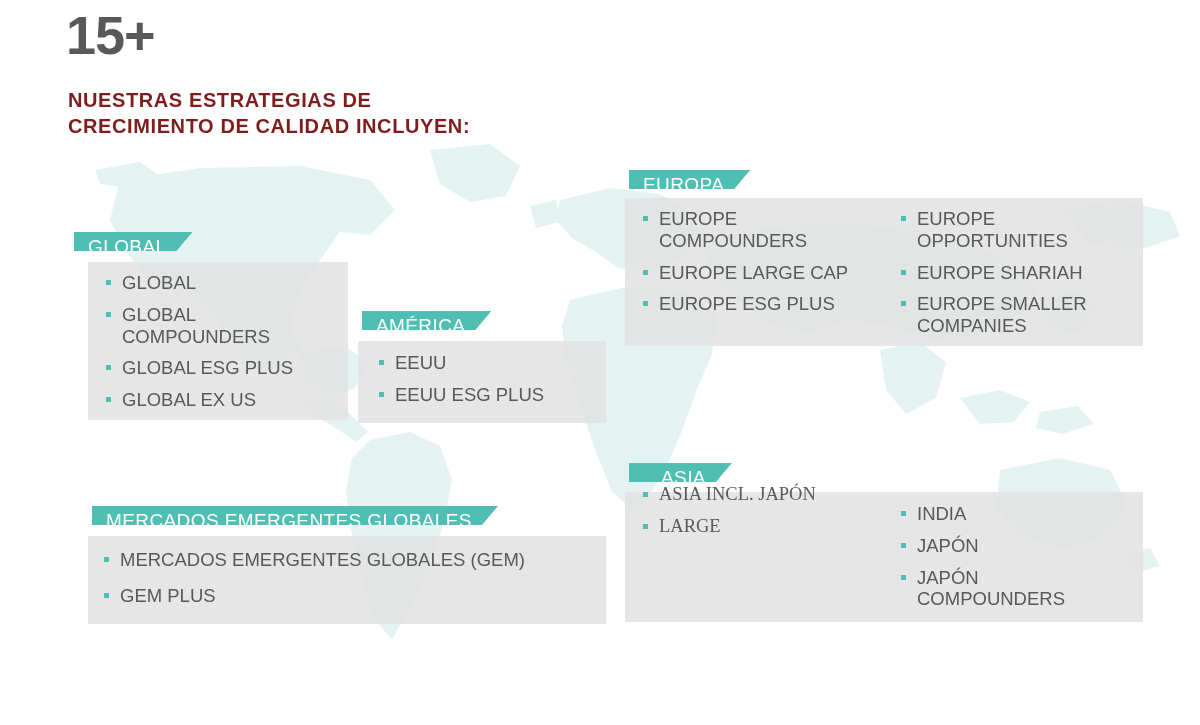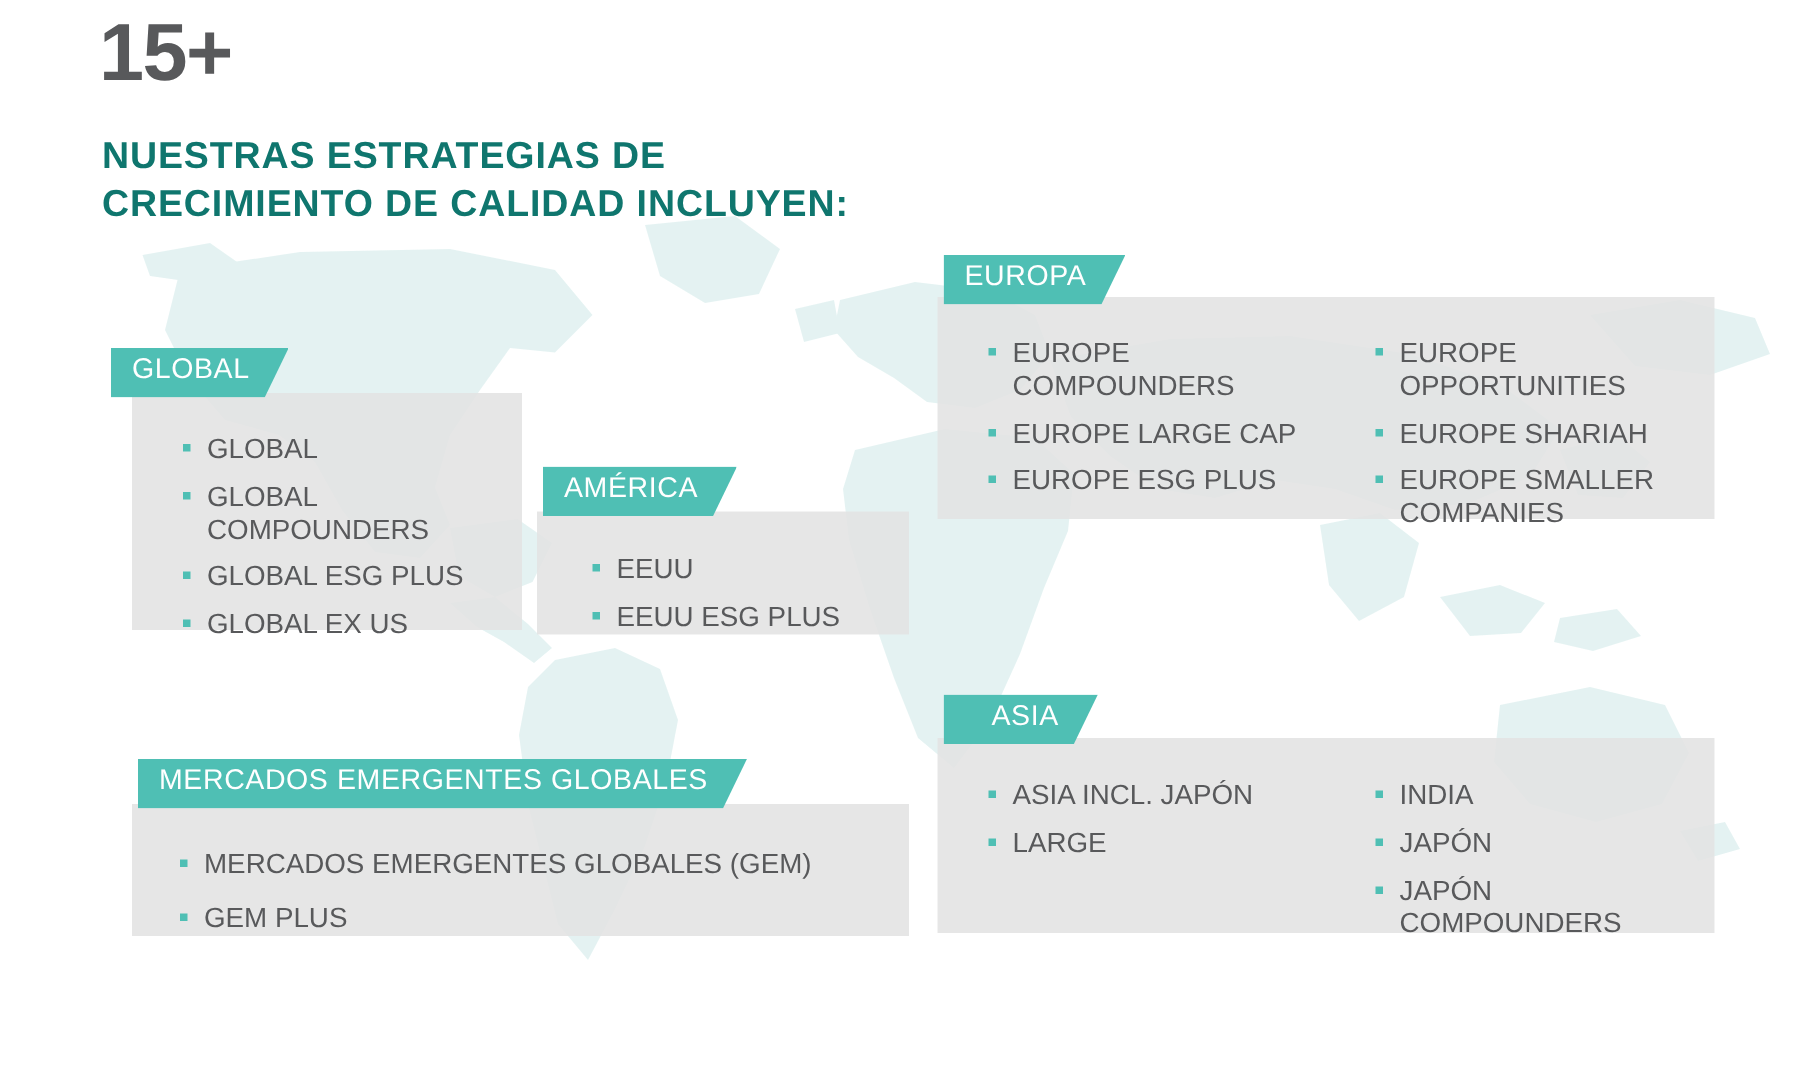--- a/index.html
+++ b/index.html
@@ -33,50 +33,50 @@
     left: 66px; top: 8px;
     font-size: 54px;
     font-weight: bold;
     color: #58595b;
     letter-spacing: -1px;
     line-height: 1;
   }
   .headline {
     position: absolute;
     left: 68px; top: 88px;
-    font-size: 25px;
+    font-size: 20px;
     font-weight: bold;
-    color: #0f766e;
+    color: #7f1d1d;
     letter-spacing: 0.6px;
     line-height: 1.28;
     white-space: pre-line;
   }
 
   
   .panel { position: absolute; }
   .panel-body {
     position: absolute;
     background: rgba(226,226,226,0.88);
   }
   .panel-tab {
     position: absolute;
     background: #4fbfb4;
     color: #ffffff;
     font-size: 19px;
     font-weight: 500;
     letter-spacing: 0.4px;
-    height: 33px;
+    height: 19px;
     line-height: 30px;
     padding: 0 26px 0 14px;
     white-space: nowrap;
     clip-path: polygon(0 0, 100% 0, calc(100% - 16px) 100%, 0 100%);
   }
   .items {
     position: absolute;
-    margin: 16px; padding: 0;
+    margin: 0; padding: 0;
     list-style: none;
   }
   .items li {
     position: relative;
     padding-left: 17px;
     color: #58595b;
     font-size: 18.5px;
     line-height: 1.18;
     margin-bottom: 10px;
     white-space: pre-line;
@@ -102,21 +102,21 @@
 
   
   #panel-europa .panel-body { left: 625px; top: 198px; width: 518px; height: 148px; }
   #panel-europa .panel-tab  { left: 629px; top: 170px; }
   #panel-europa .col-a      { left: 642px; top: 208px; width: 250px; }
   #panel-europa .col-b      { left: 900px; top: 208px; width: 240px; }
 
   
   #panel-asia .panel-body { left: 625px; top: 492px; width: 518px; height: 130px; }
   #panel-asia .panel-tab  { left: 629px; top: 463px; padding-left: 32px; }
-  #panel-asia .col-a      { left: 642px; top: 503px; width: 250px; }
+  #panel-asia .col-a      { left: 642px; top: 484px; width: 250px; font-family: Liberation Serif, serif; }
   #panel-asia .col-b      { left: 900px; top: 503px; width: 240px; }
 
   
   #panel-em .panel-body { left: 88px; top: 536px; width: 518px; height: 88px; }
   #panel-em .panel-tab  { left: 92px;  top: 506px; }
   #panel-em .items      { left: 103px; top: 549px; width: 500px; }
   #panel-em .items li   { margin-bottom: 14px; }
 </style>
 </head>
 <body>

